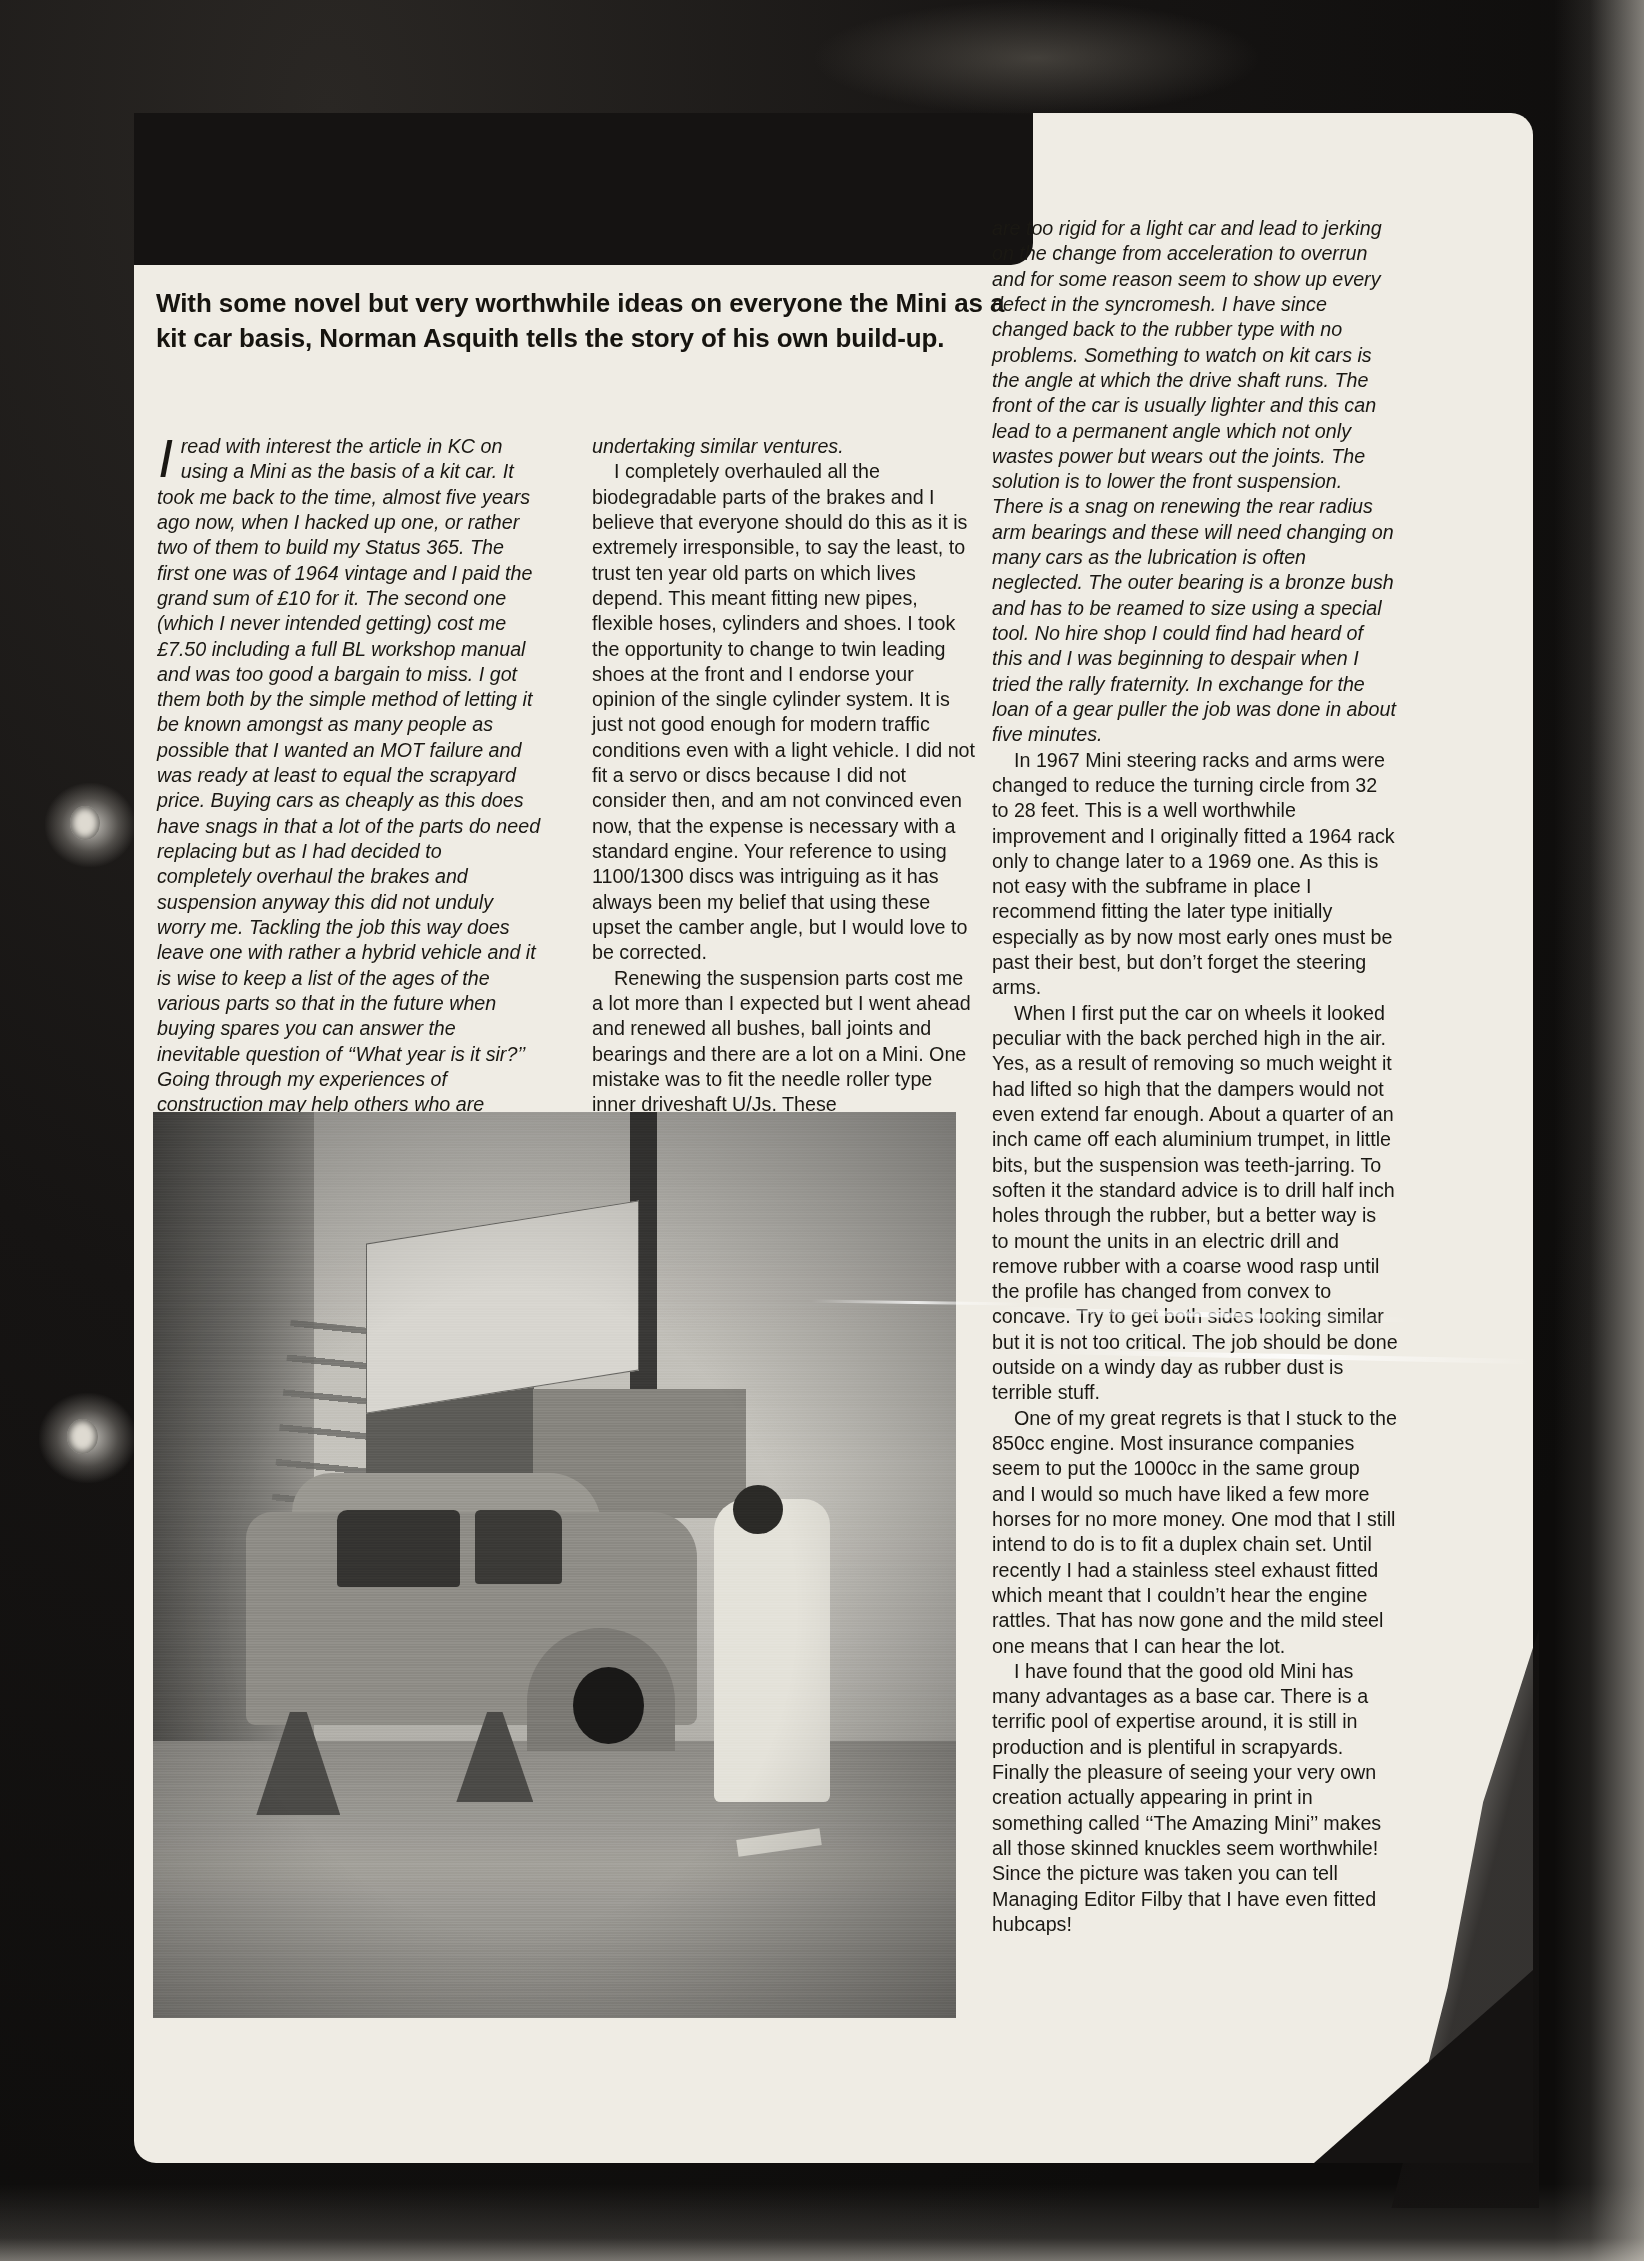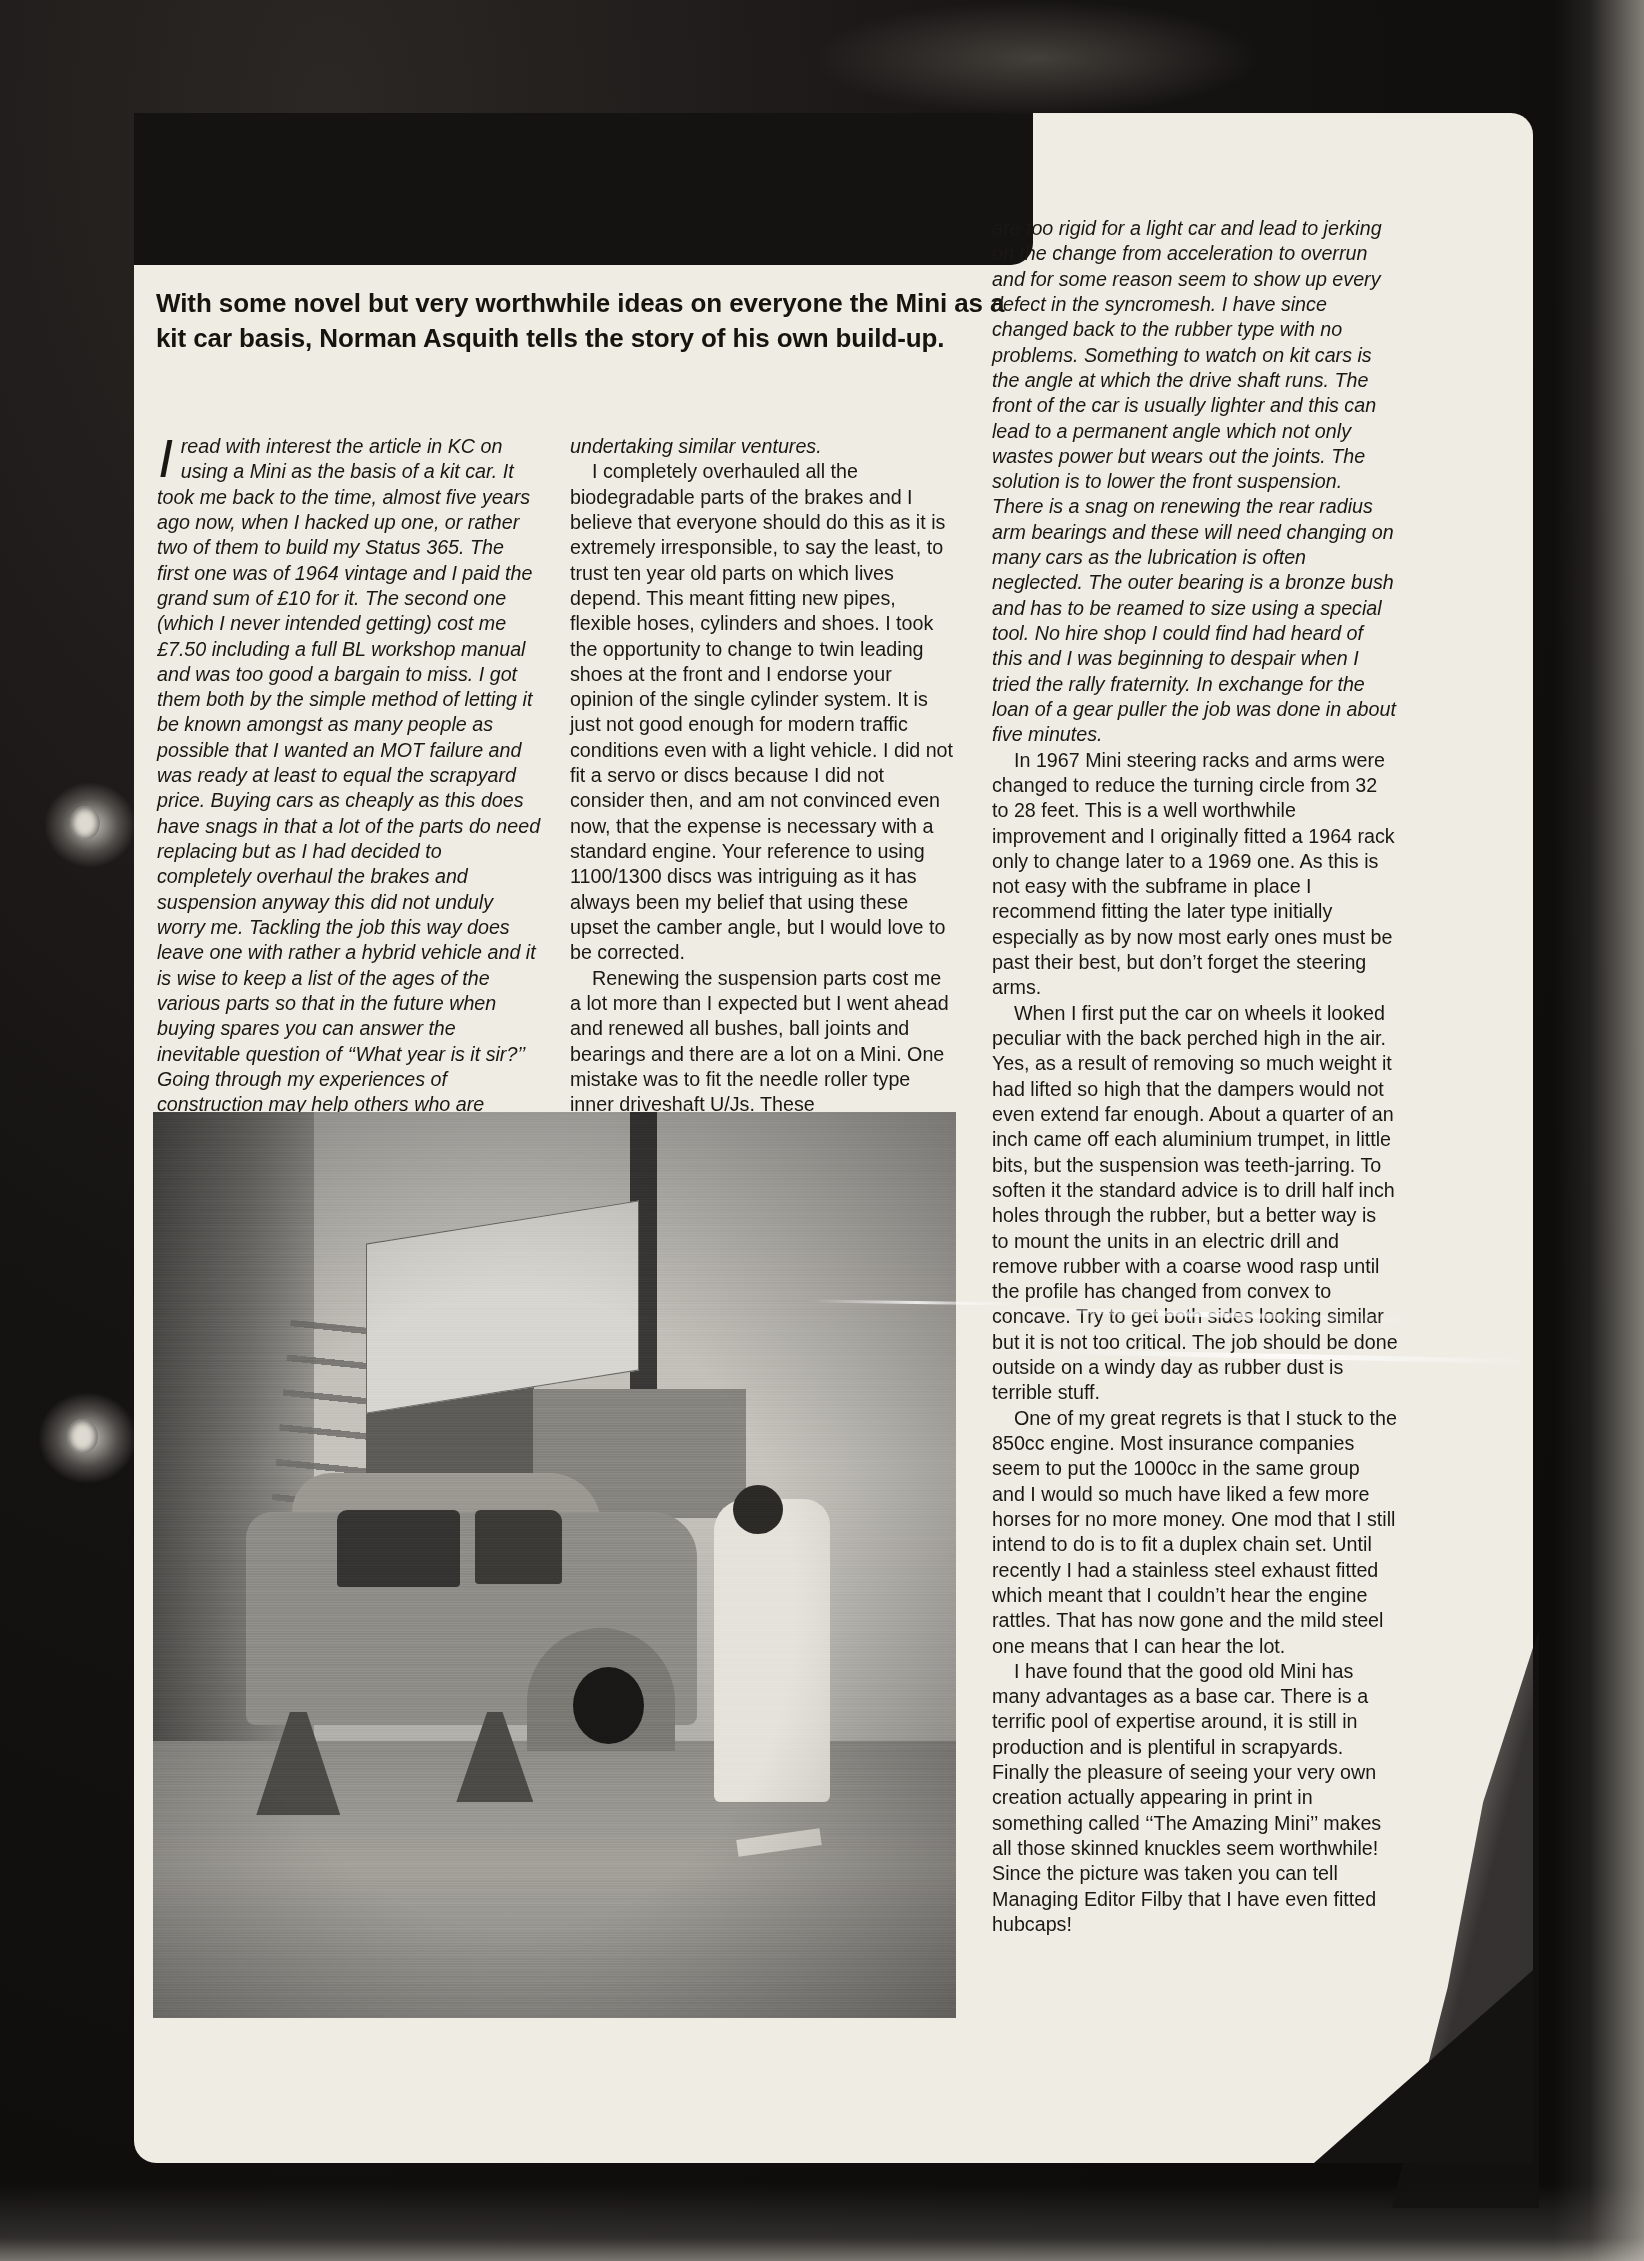--- a/index.html
+++ b/index.html
@@ -117,21 +117,21 @@
     font-size: 19.7px;
     line-height: 1.285;
     color: #1a1813;
     text-align: left;
   }
   .col p { margin: 0; text-indent: 22px; }
   .col p.first { text-indent: 0; font-style: italic; }
   .col p + p { margin-top: 0; }
 
   .col1 { left: 23px; top: 321px;  width: 384px; }
-  .col2 { left: 436px; top: 321px; width: 384px; }
+  .col2 { left: 458px; top: 321px; width: 384px; }
   .col3 { left: 858px; top: 103px; width: 406px; }
 
   .dropcap {
     float: left;
     font-size: 53px;
     line-height: 0.78;
     font-weight: 400;
     padding: 3.9px 7.7px 0 1.3px;
     font-family: "Liberation Sans", sans-serif;
   }

